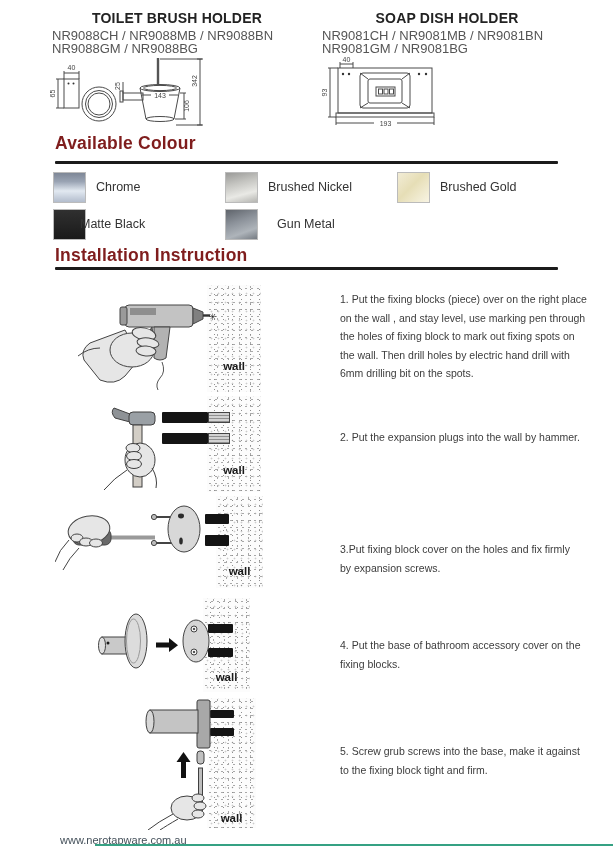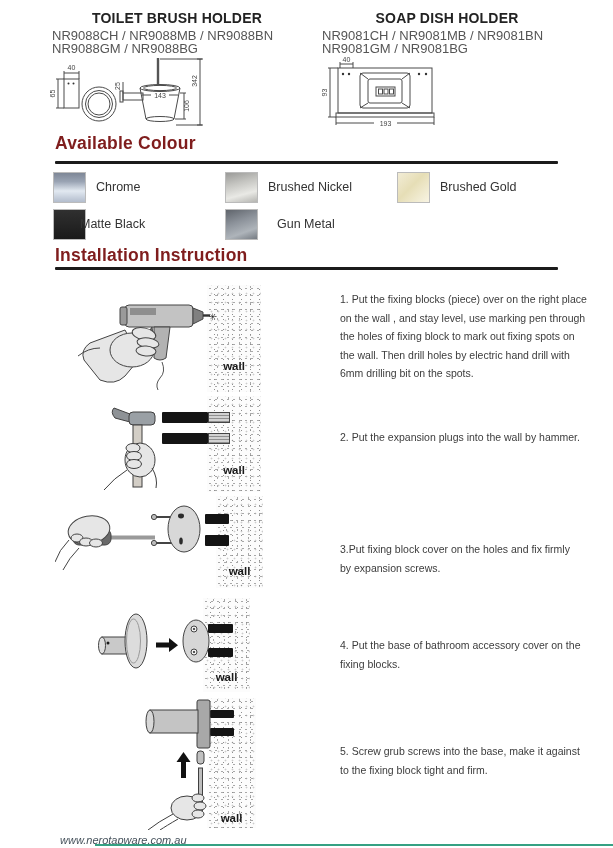--- a/index.html
+++ b/index.html
@@ -28,21 +28,21 @@
   .wall-label{position:absolute;left:0;right:0;text-align:center;
     font-size:11.5px;font-weight:bold;color:#1a1a1a;}
   .plugbar{position:absolute;background:#141414;border-radius:1px;}
   .plug{position:absolute;display:flex;}
   .plug .body{background:#141414;height:100%;width:46px;border-radius:1px;}
   .plug .tip{height:100%;width:22px;box-sizing:border-box;border:1px solid #444;
     background:repeating-linear-gradient(180deg,#d2d2d2 0 2px,#8f8f8f 2px 3px);}
   svg text{font-family:"Liberation Sans","DejaVu Sans",sans-serif;}
   .dim{font-size:7px;fill:#444;}
   
-  .footer-url{font-size:11px;color:#44505a;font-style:italic;}
+  .footer-url{font-size:11px;color:#44505a;}
   .footer-line{position:absolute;height:2px;}
 </style>
 </head>
 <body>
 
 <div class="page">
 
   <div class="abs" style="left:52px;top:10px;width:250px;">
     <div class="prod-title">TOILET BRUSH HOLDER</div>
     <div class="prod-models">NR9088CH / NR9088MB / NR9088BN

